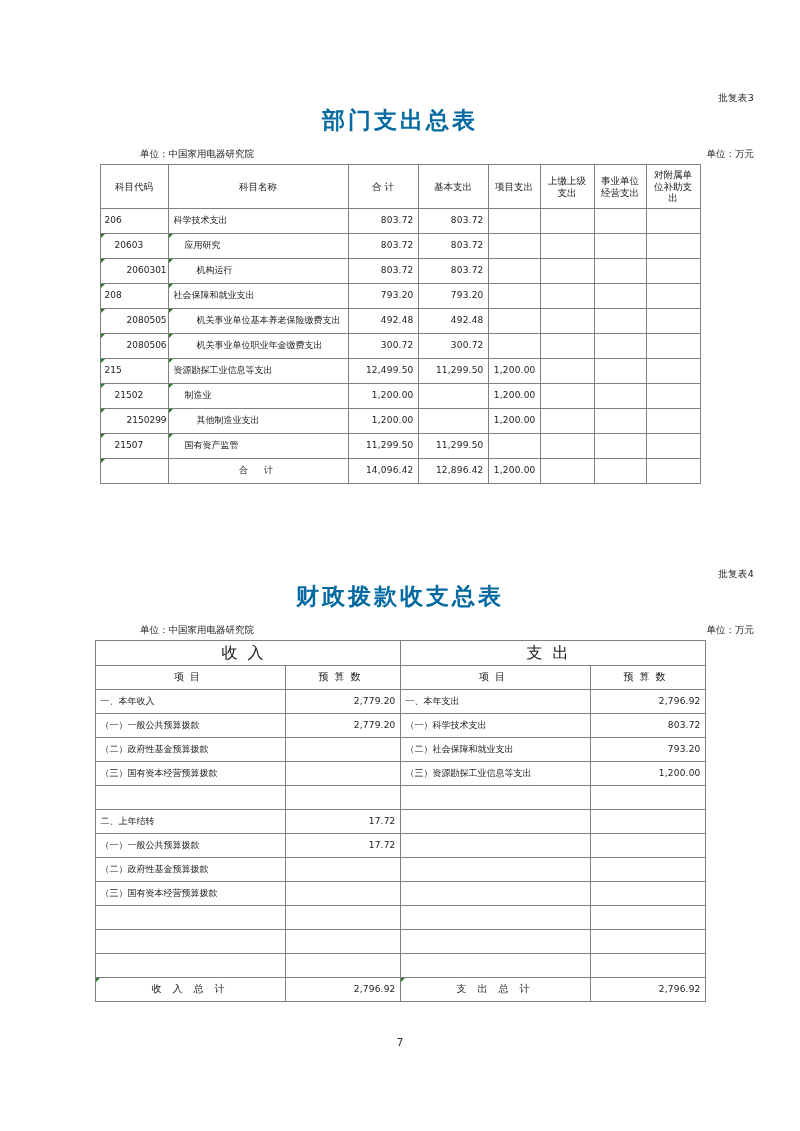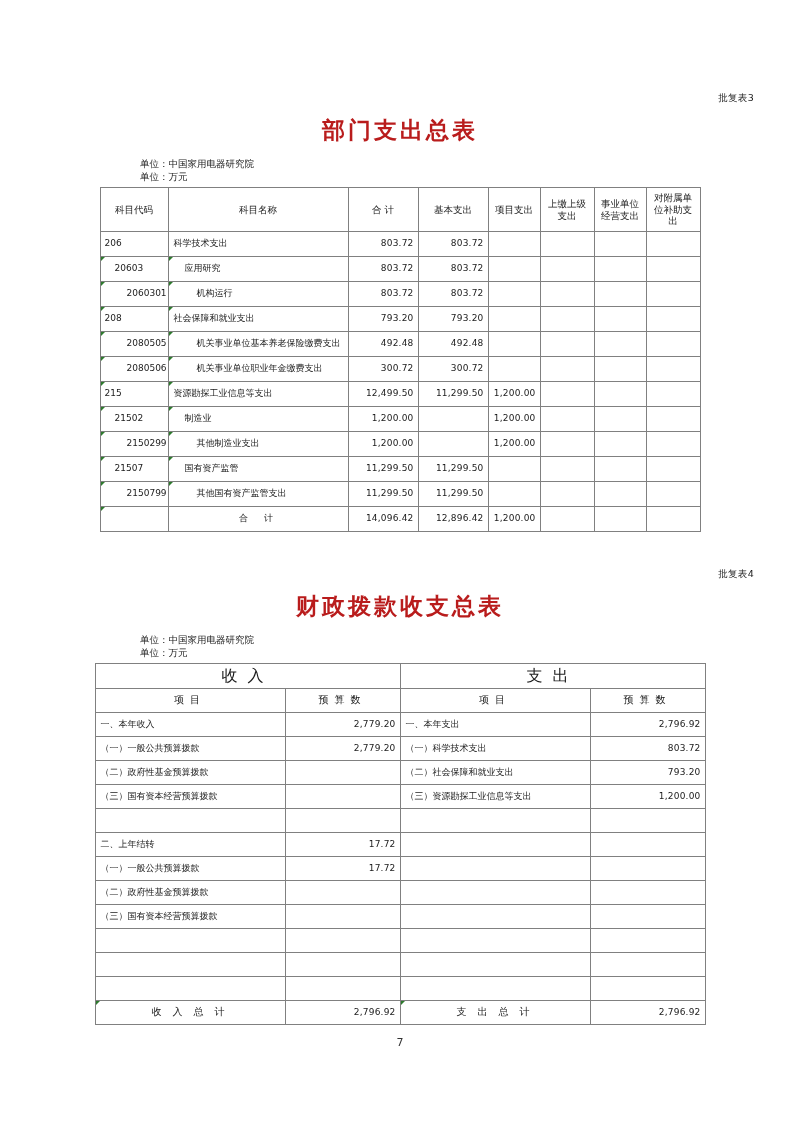--- a/index.html
+++ b/index.html
@@ -34,33 +34,31 @@
     padding-right: 46px;
     color: #1a1a1a;
   }
 
   .doc-title {
     text-align: center;
     font-family: "DejaVu Serif", "Liberation Serif", serif;
     font-weight: bold;
     font-size: 23px;
     letter-spacing: 3px;
-    margin-top: 10px;
-    color: #b91c1c;
+    color: #0369a1;
   }
 
   .unit-line {
     display: flex;
     justify-content: space-between;
     font-size: 9.5px;
     margin-top: 12px;
     padding: 0 46px 0 140px;
     box-sizing: border-box;
     color: #1a1a1a;
-    flex-direction: column;
   }
   .unit-line .right { padding-right: 0; }
 
   
   table.grid {
     border-collapse: collapse;
     table-layout: fixed;
     margin: 3px auto 0 auto;
     background: #fff;
   }
@@ -257,30 +255,20 @@
           <tr>
             <td class="lvl2 mark">21507</td>
             <td class="name2 mark">国有资产监管</td>
             <td class="num">11,299.50</td>
             <td class="num">11,299.50</td>
             <td class="num"></td>
             <td class="num"></td>
             <td class="num"></td>
             <td class="num"></td>
           </tr>
-          <tr>
-            <td class="lvl3 mark">2150799</td>
-            <td class="name3 mark">其他国有资产监管支出</td>
-            <td class="num">11,299.50</td>
-            <td class="num">11,299.50</td>
-            <td class="num"></td>
-            <td class="num"></td>
-            <td class="num"></td>
-            <td class="num"></td>
-          </tr>
         </tbody>
       <tfoot>
         <tr>
           <td class="mark"></td>
           <td class="total-label">合计</td>
           <td class="num">14,096.42</td>
           <td class="num">12,896.42</td>
           <td class="num">1,200.00</td>
           <td class="num"></td>
           <td class="num"></td>

